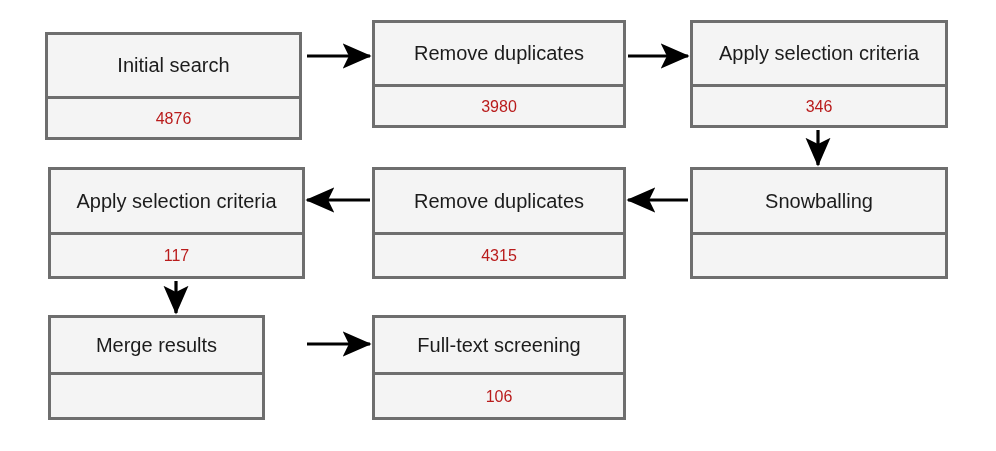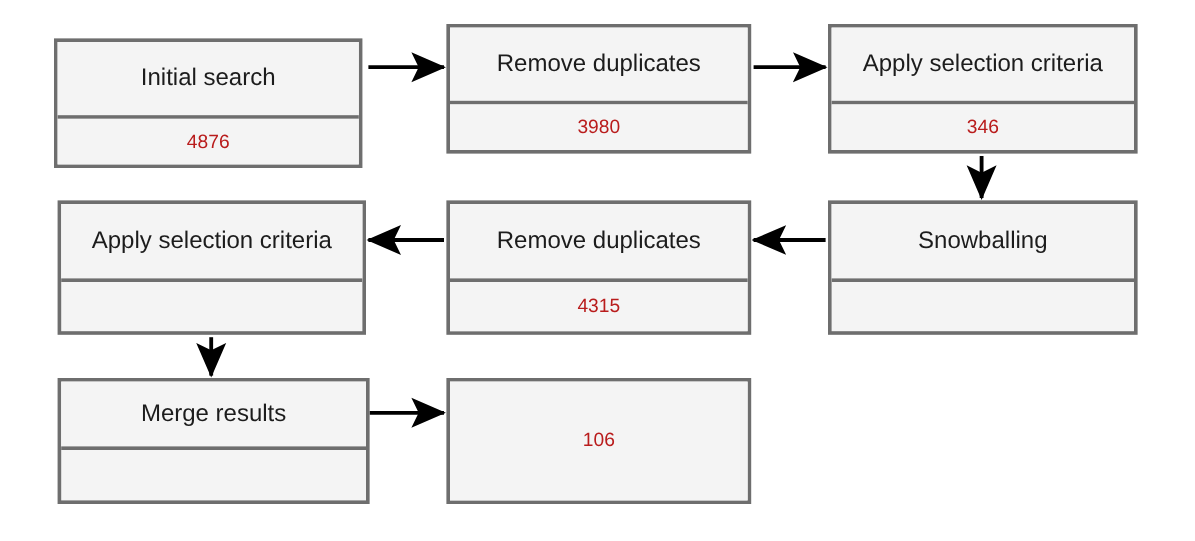--- a/index.html
+++ b/index.html
@@ -97,21 +97,23 @@
       </div>
       <div class="node" style="left: 690px; top: 167px; width: 258px; height: 112px;">
         <div class="node-label" style="height: 65px;">Snowballing</div>
       </div>
       <div class="node" style="left: 372px; top: 167px; width: 254px; height: 112px;">
         <div class="node-label" style="height: 65px;">Remove duplicates</div>
         <div class="node-count">4315</div>
       </div>
       <div class="node" style="left: 48px; top: 167px; width: 257px; height: 112px;">
         <div class="node-label" style="height: 65px;">Apply selection criteria</div>
+        <div class="node-count">117</div>
       </div>
-      <div class="node" style="left: 48px; top: 315px; width: 260px; height: 105px;">
+      <div class="node" style="left: 48px; top: 315px; width: 217px; height: 105px;">
         <div class="node-label" style="height: 57px;">Merge results</div>
       </div>
       <div class="node" style="left: 372px; top: 315px; width: 254px; height: 105px;">
+        <div class="node-label" style="height: 57px;">Full-text screening</div>
         <div class="node-count">106</div>
       </div>
     </div>
 </div>
 
 </body></html>

